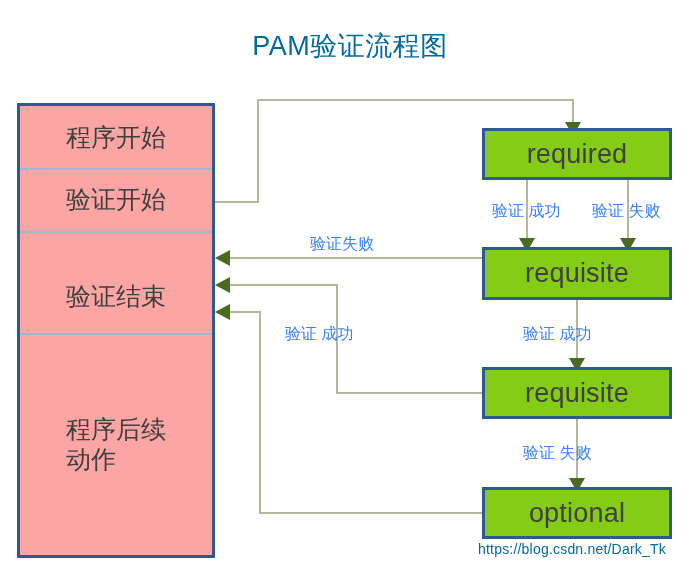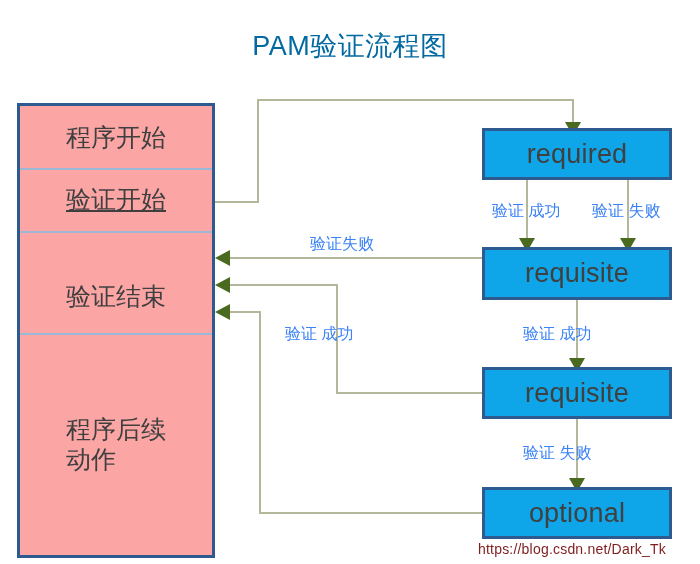--- a/index.html
+++ b/index.html
@@ -39,30 +39,30 @@
     display:flex;align-items:center;justify-content:center;
     font-size:25px;color:#3f3f3f;
     text-align:center;
     line-height:1.22;
   }
   .lc-sep{
     position:absolute;left:0;width:100%;height:0;
     border-top:2px solid #9cb8d6;
   }
   .lc-0{top:0;height:62px;}
-  .lc-1{top:62px;height:62px;text-decoration:underline;}
+  .lc-1{top:62px;height:62px;}
   .lc-2{top:125px;height:130px;}
   .lc-3{top:227px;height:222px;}
 
   
   .node{
     position:absolute;
     box-sizing:border-box;
     border:3px solid #2e5b8f;
-    background:#0ea5e9;
+    background:#84cc16;
     display:flex;align-items:center;justify-content:center;
     font-size:27px;
     color:#404040;
     letter-spacing:.2px;
   }
   #node-required  {left:482px;top:128px;width:190px;height:52px;}
   #node-requisite {left:482px;top:247px;width:190px;height:53px;}
   #node-sufficient{left:482px;top:367px;width:190px;height:52px;}
   #node-optional  {left:482px;top:487px;width:190px;height:52px;}
 
@@ -80,21 +80,21 @@
     position:absolute;left:0;top:0;
     width:700px;height:564px;
     pointer-events:none;
   }
 
   
   .watermark{
     position:absolute;
     left:478px;top:541px;
     font-size:14px;
-    color:#7f1d1d;
+    color:#0369a1;
     white-space:nowrap;
     letter-spacing:.2px;
   }
 </style>
 </head>
 <body>
 
 <div id="stage">
 
   <div class="title">PAM验证流程图</div>

